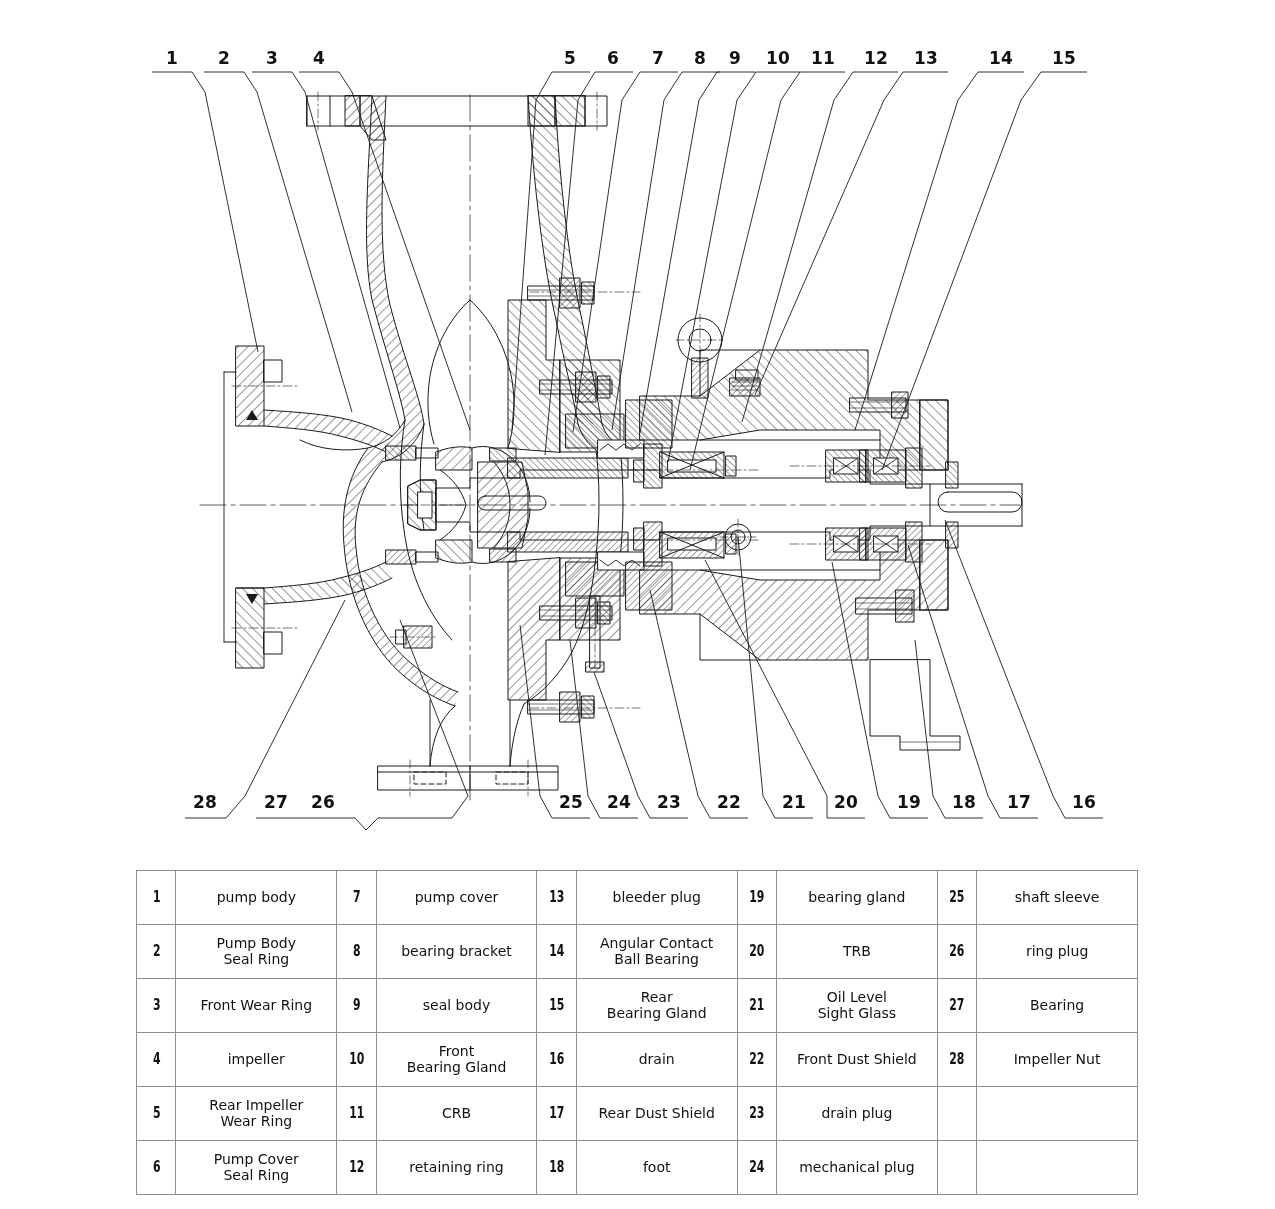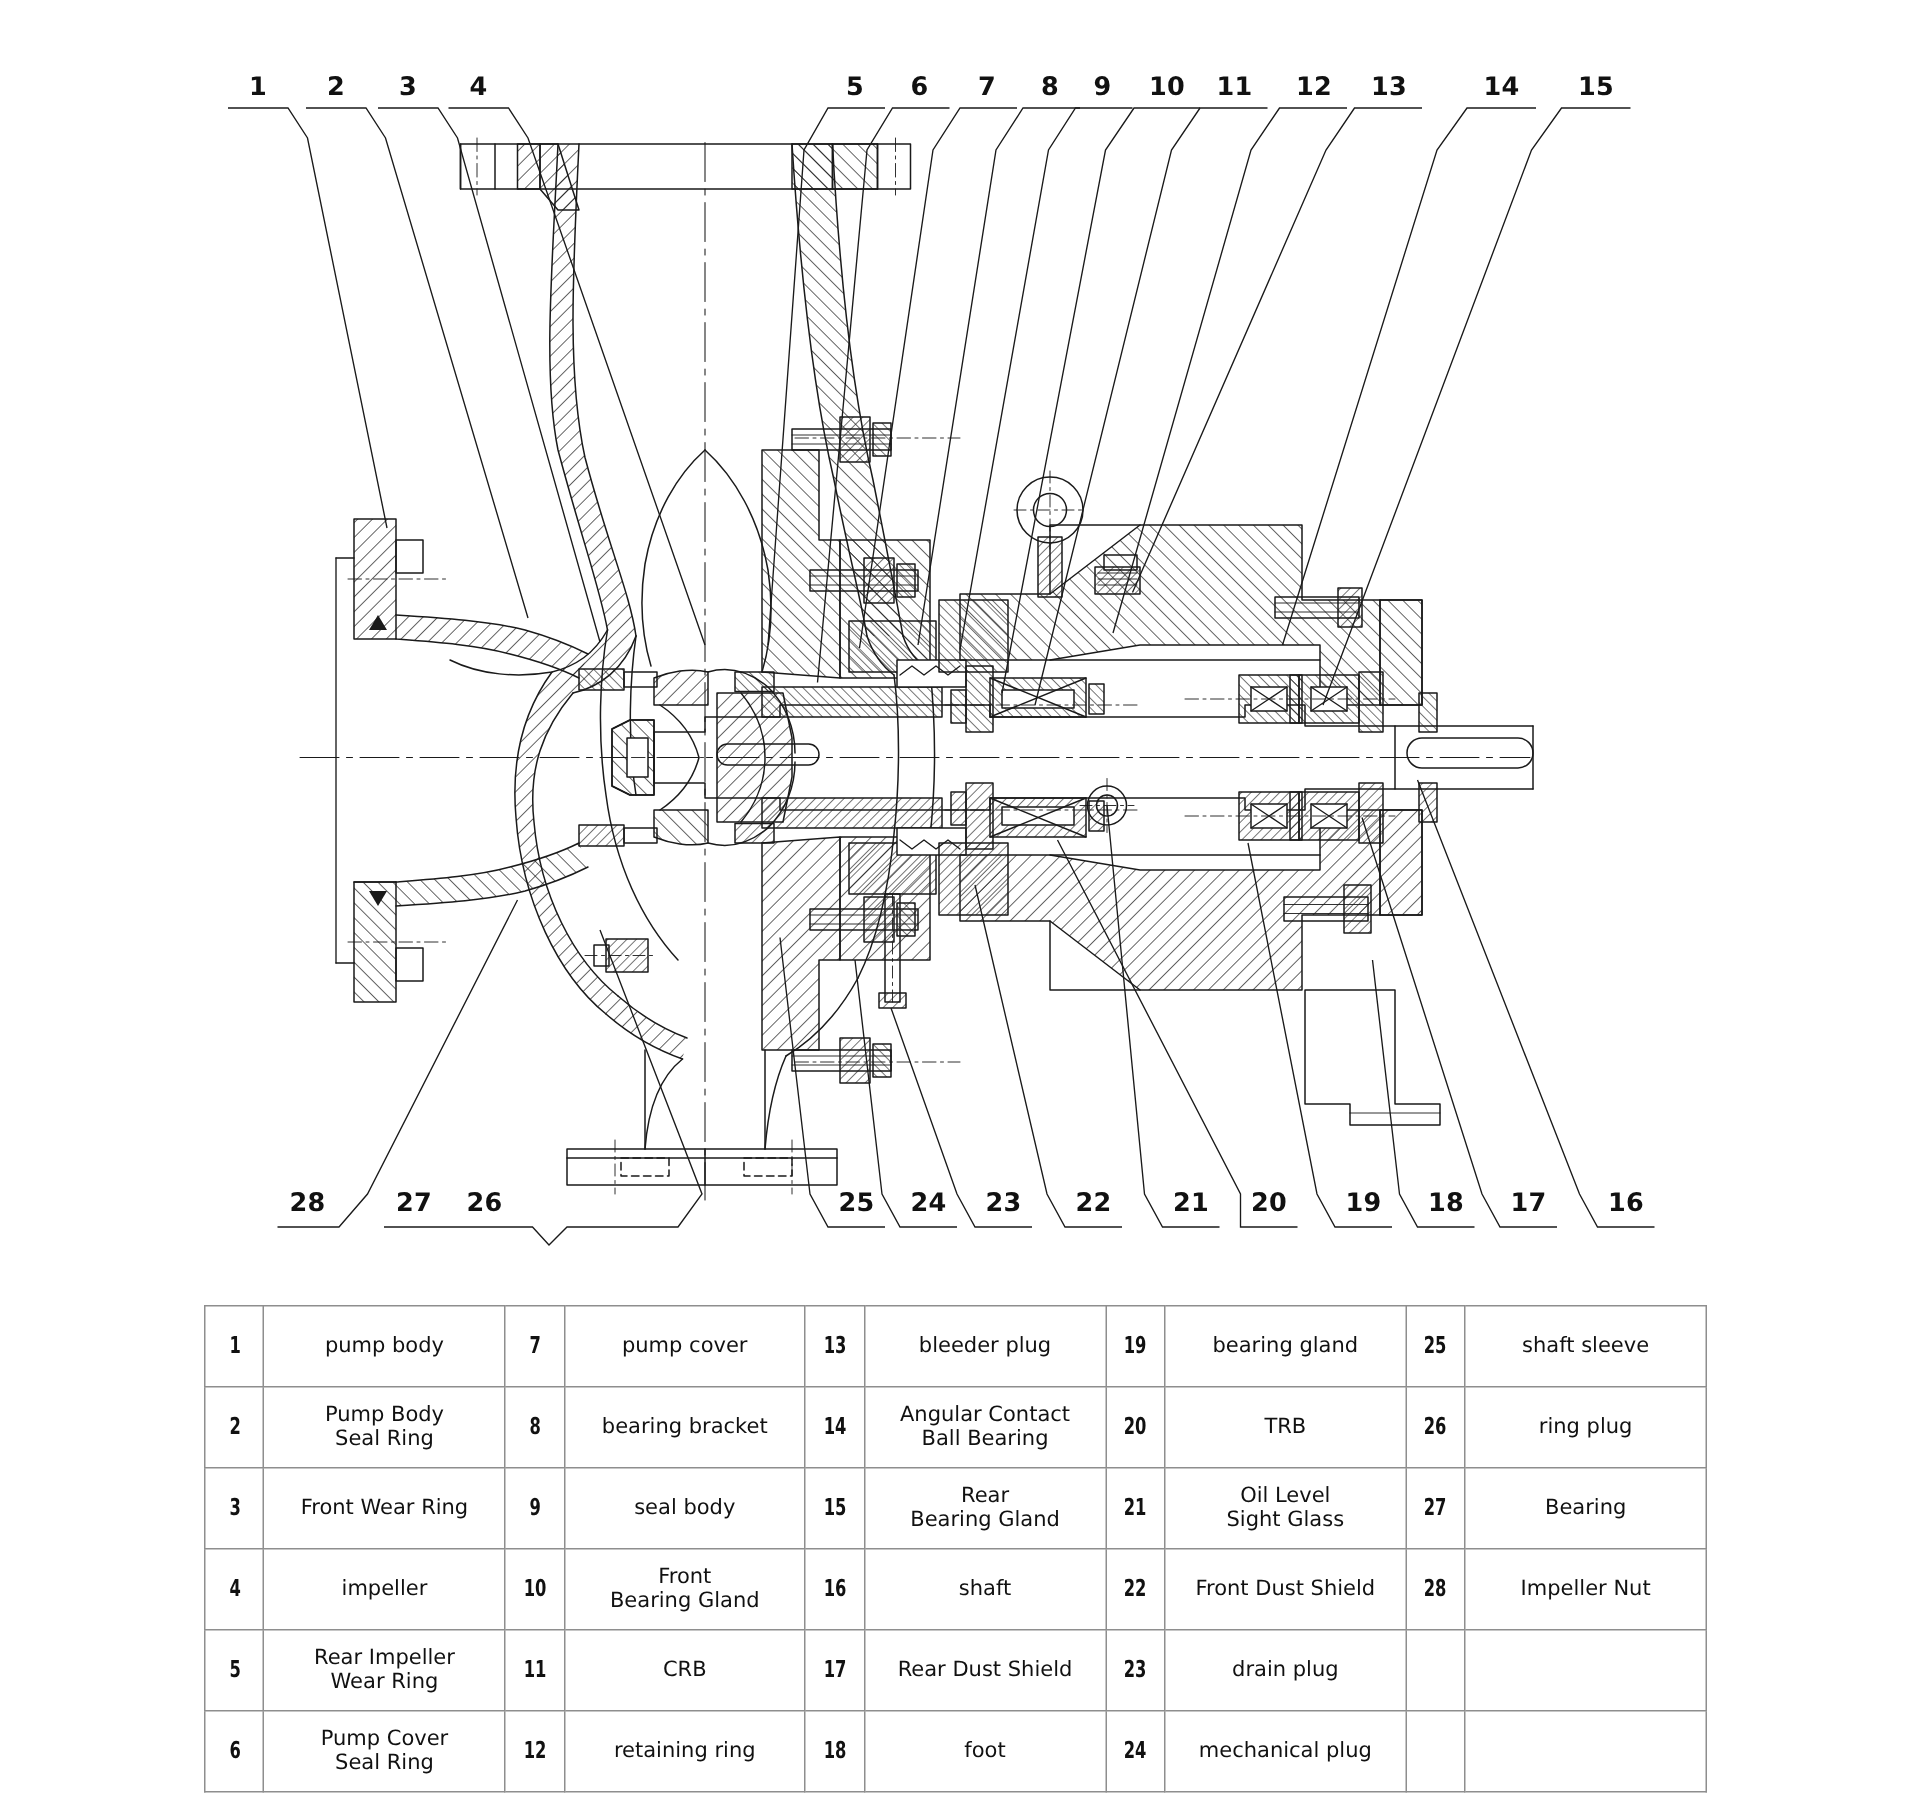--- a/index.html
+++ b/index.html
@@ -506,21 +506,21 @@
         <td class="pname">Oil Level<br>Sight Glass</td>
         <td class="num">27</td>
         <td class="pname">Bearing</td>
       </tr>
       <tr>
         <td class="num">4</td>
         <td class="pname">impeller</td>
         <td class="num">10</td>
         <td class="pname">Front<br>Bearing Gland</td>
         <td class="num">16</td>
-        <td class="pname">shaft</td>
+        <td class="pname">drain</td>
         <td class="num">22</td>
         <td class="pname">Front Dust Shield</td>
         <td class="num">28</td>
         <td class="pname">Impeller Nut</td>
       </tr>
       <tr>
         <td class="num">5</td>
         <td class="pname">Rear Impeller<br>Wear Ring</td>
         <td class="num">11</td>
         <td class="pname">CRB</td>

